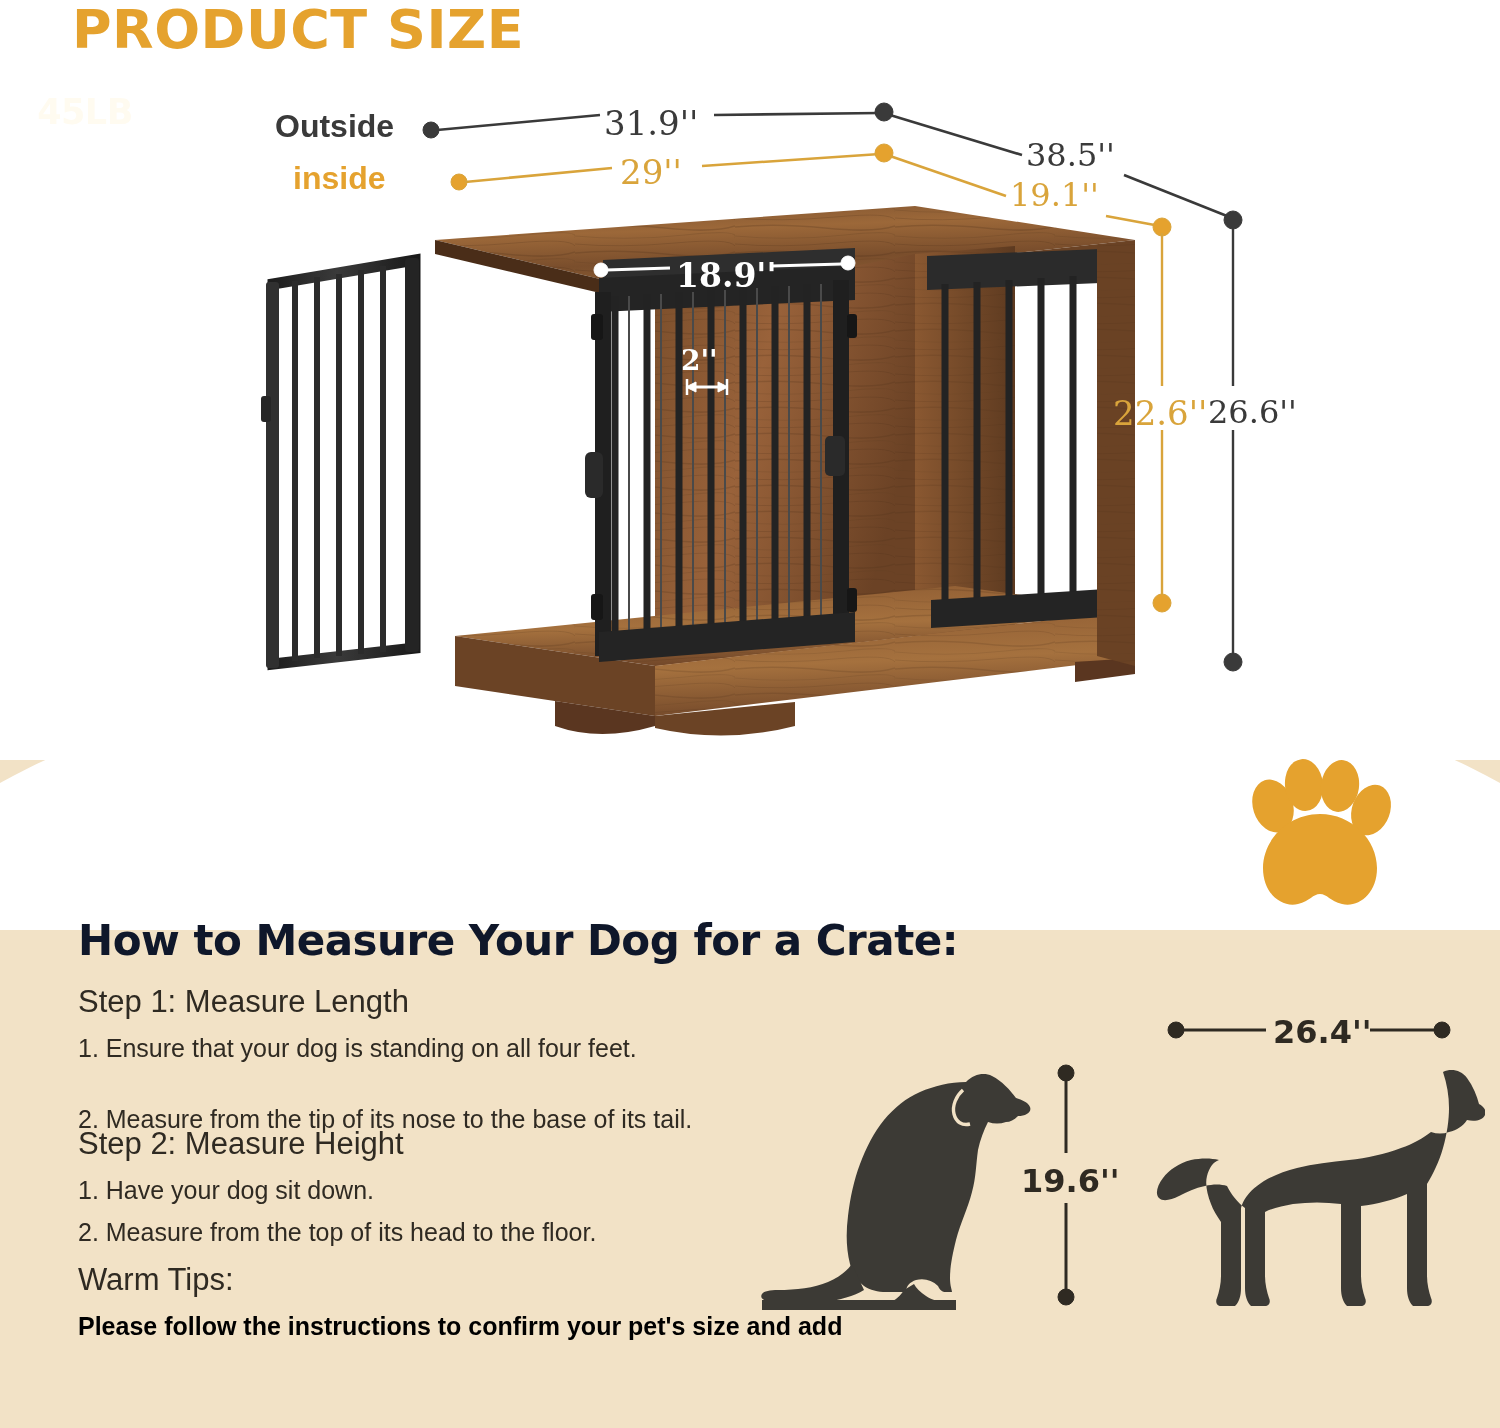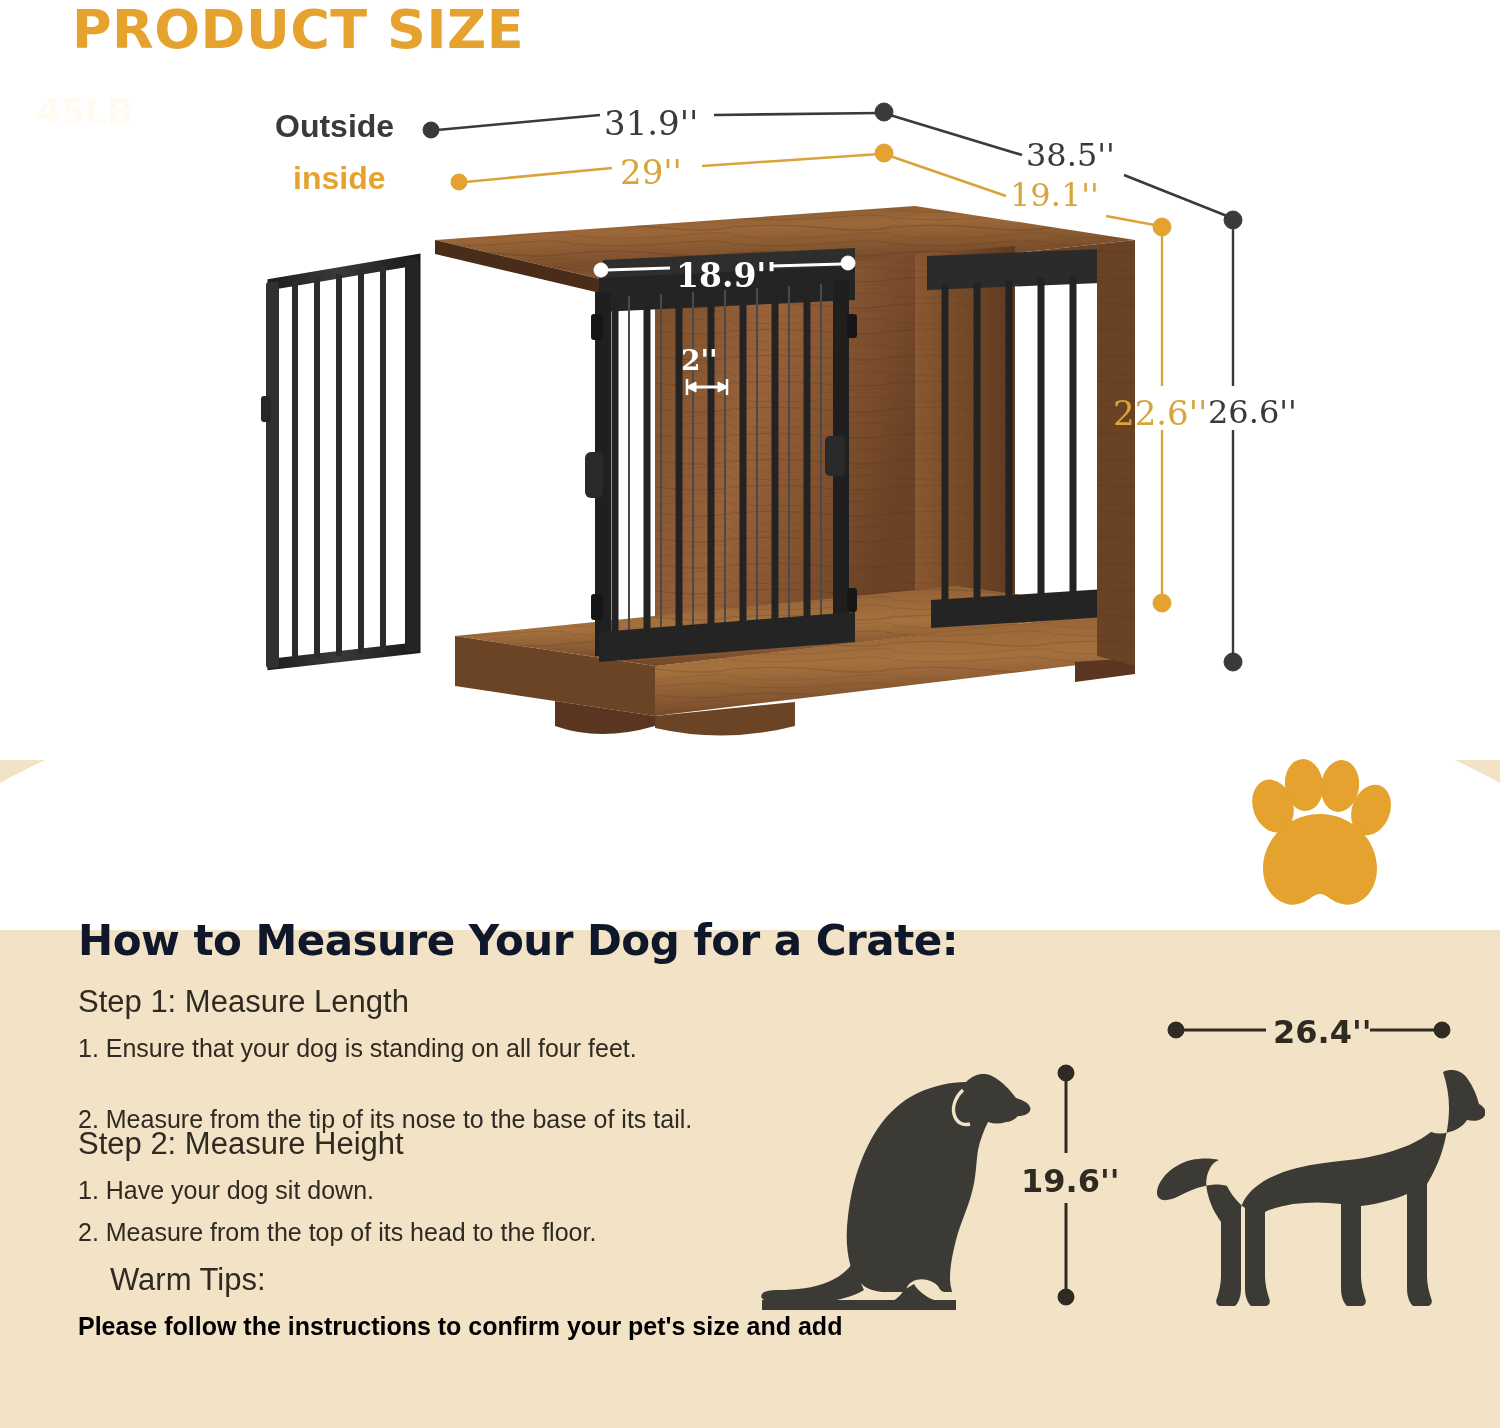--- a/index.html
+++ b/index.html
@@ -92,21 +92,21 @@
   .step-h.s2{ top:1126px; }
   .body-line{
     position:absolute; left:78px; font-size:25px; color:#2F2A22; z-index:6;
   }
   .b1{ top:1034px; }
   .b2{ top:1076px;margin-top:29px; }
   .b3{ top:1176px; }
   .b4{ top:1218px; }
   .tips-h{
     position:absolute; left:78px; top:1262px;
-    font-size:31px; color:#2F2A22; z-index:6;margin-left:32px;
+    font-size:31px; color:#2F2A22; z-index:6;
   }
   .tips-l{
     position:absolute; left:78px; font-size:25px; font-weight:bold;
     color:#000000; z-index:6;
   }
   .t1{ top:1312px; }
   .t2{ top:1354px; }
   .big34{ font-size:30px; font-weight:bold; }
 
   

